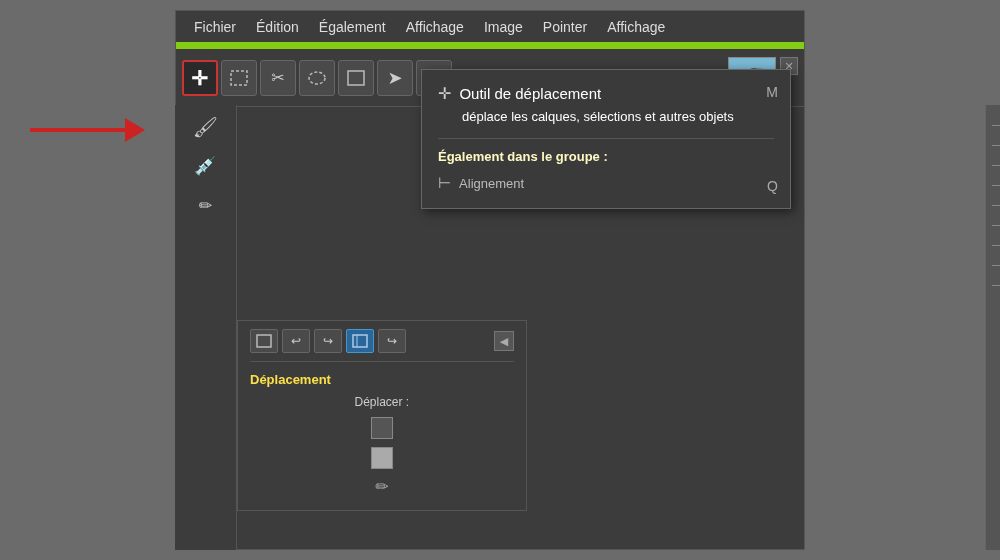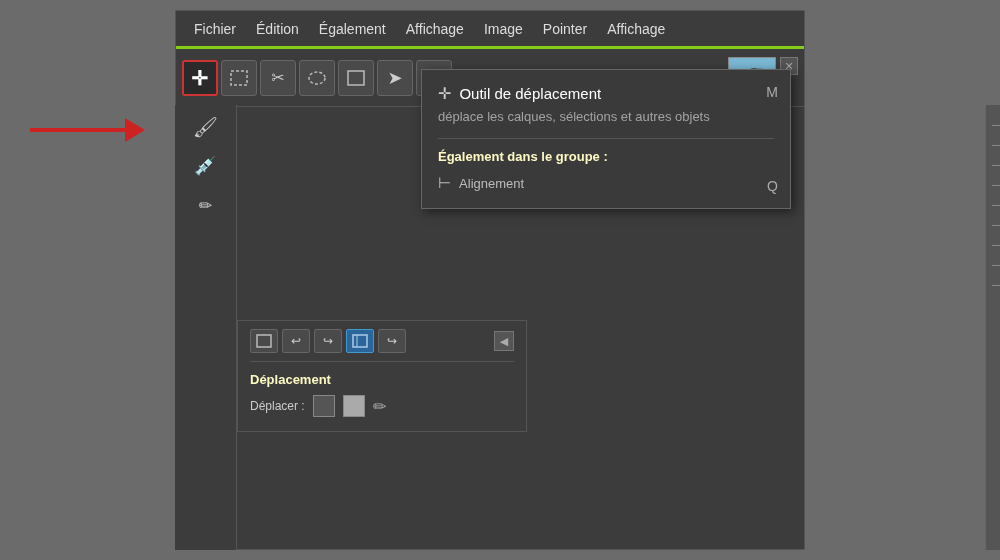--- a/index.html
+++ b/index.html
@@ -24,21 +24,21 @@
     }
 
     
     .menu-bar {
       background: #3c3c3c;
       height: 38px;
       display: flex;
       align-items: center;
       padding: 0 10px;
       gap: 4px;
-      border-bottom: 3px solid #84cc16;
+      border-bottom: 7px solid #84cc16;
     }
 
     .menu-item {
       color: #ddd;
       font-size: 14px;
       padding: 4px 8px;
       cursor: pointer;
       border-radius: 2px;
     }
 
@@ -151,22 +151,23 @@
 
     .tooltip-shortcut {
       position: absolute;
       right: 12px;
       top: 14px;
       color: #aaa;
       font-size: 14px;
     }
 
     .tooltip-desc {
-      color: #a3a3a3;
+      color: #ffffff;
       font-size: 13px;
+      margin-left: 24px;
       margin-bottom: 14px;
     }
 
     .tooltip-group-title {
       color: #fef9c3;
       font-size: 13px;
       font-weight: bold;
       margin-bottom: 8px;
     }
 
@@ -273,31 +274,32 @@
       border: 1px solid #777;
       display: flex;
       align-items: center;
       justify-content: center;
       cursor: pointer;
       color: #aaa;
       font-size: 11px;
     }
 
     .section-title {
-      color: #fef9c3;
+      color: #fde047;
       font-size: 13px;
       font-weight: bold;
       margin-bottom: 8px;
     }
 
     .option-row {
       display: flex;
       align-items: center;
       gap: 8px;
       margin-bottom: 6px;
+      flex-direction: column;
     }
 
     .option-label {
       color: #ccc;
       font-size: 12px;
       min-width: 55px;
     }
 
     .color-swatch {
       width: 22px;

